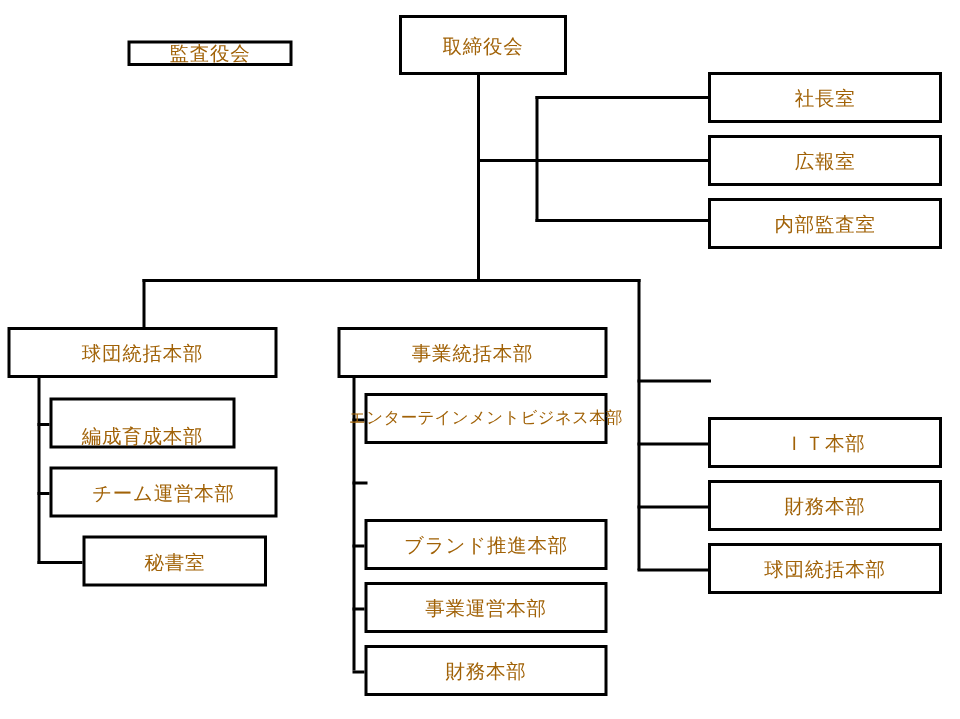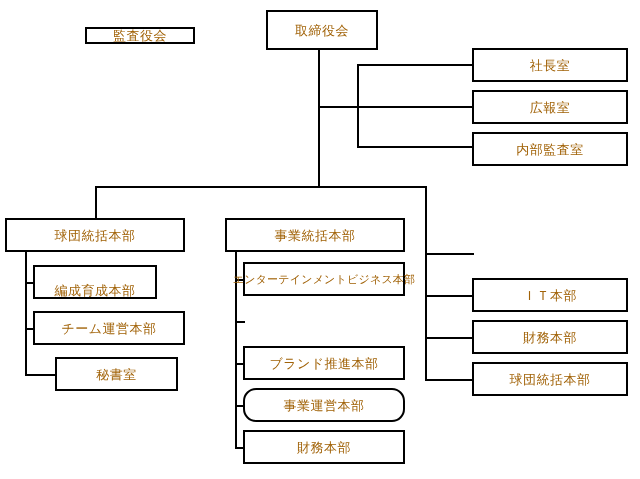--- a/index.html
+++ b/index.html
@@ -117,21 +117,21 @@
 
   <div class="node small" style="left:243px; top:262px; width:162px; height:34px;">
     <span>エンターテインメントビジネス本部</span>
   </div>
 
 
   <div class="node" style="left:243px; top:346px; width:162px; height:34px;">
     <span>ブランド推進本部</span>
   </div>
 
-  <div class="node" style="left:243px; top:388px; width:162px; height:34px;border-radius:13px;">
+  <div class="node" style="left:243px; top:388px; width:162px; height:34px;">
     <span>事業運営本部</span>
   </div>
 
   <div class="node" style="left:243px; top:430px; width:162px; height:34px;">
     <span>財務本部</span>
   </div>
 
 
   <div class="node" style="left:472px; top:278px; width:156px; height:34px;">
     <span>ＩＴ本部</span>

